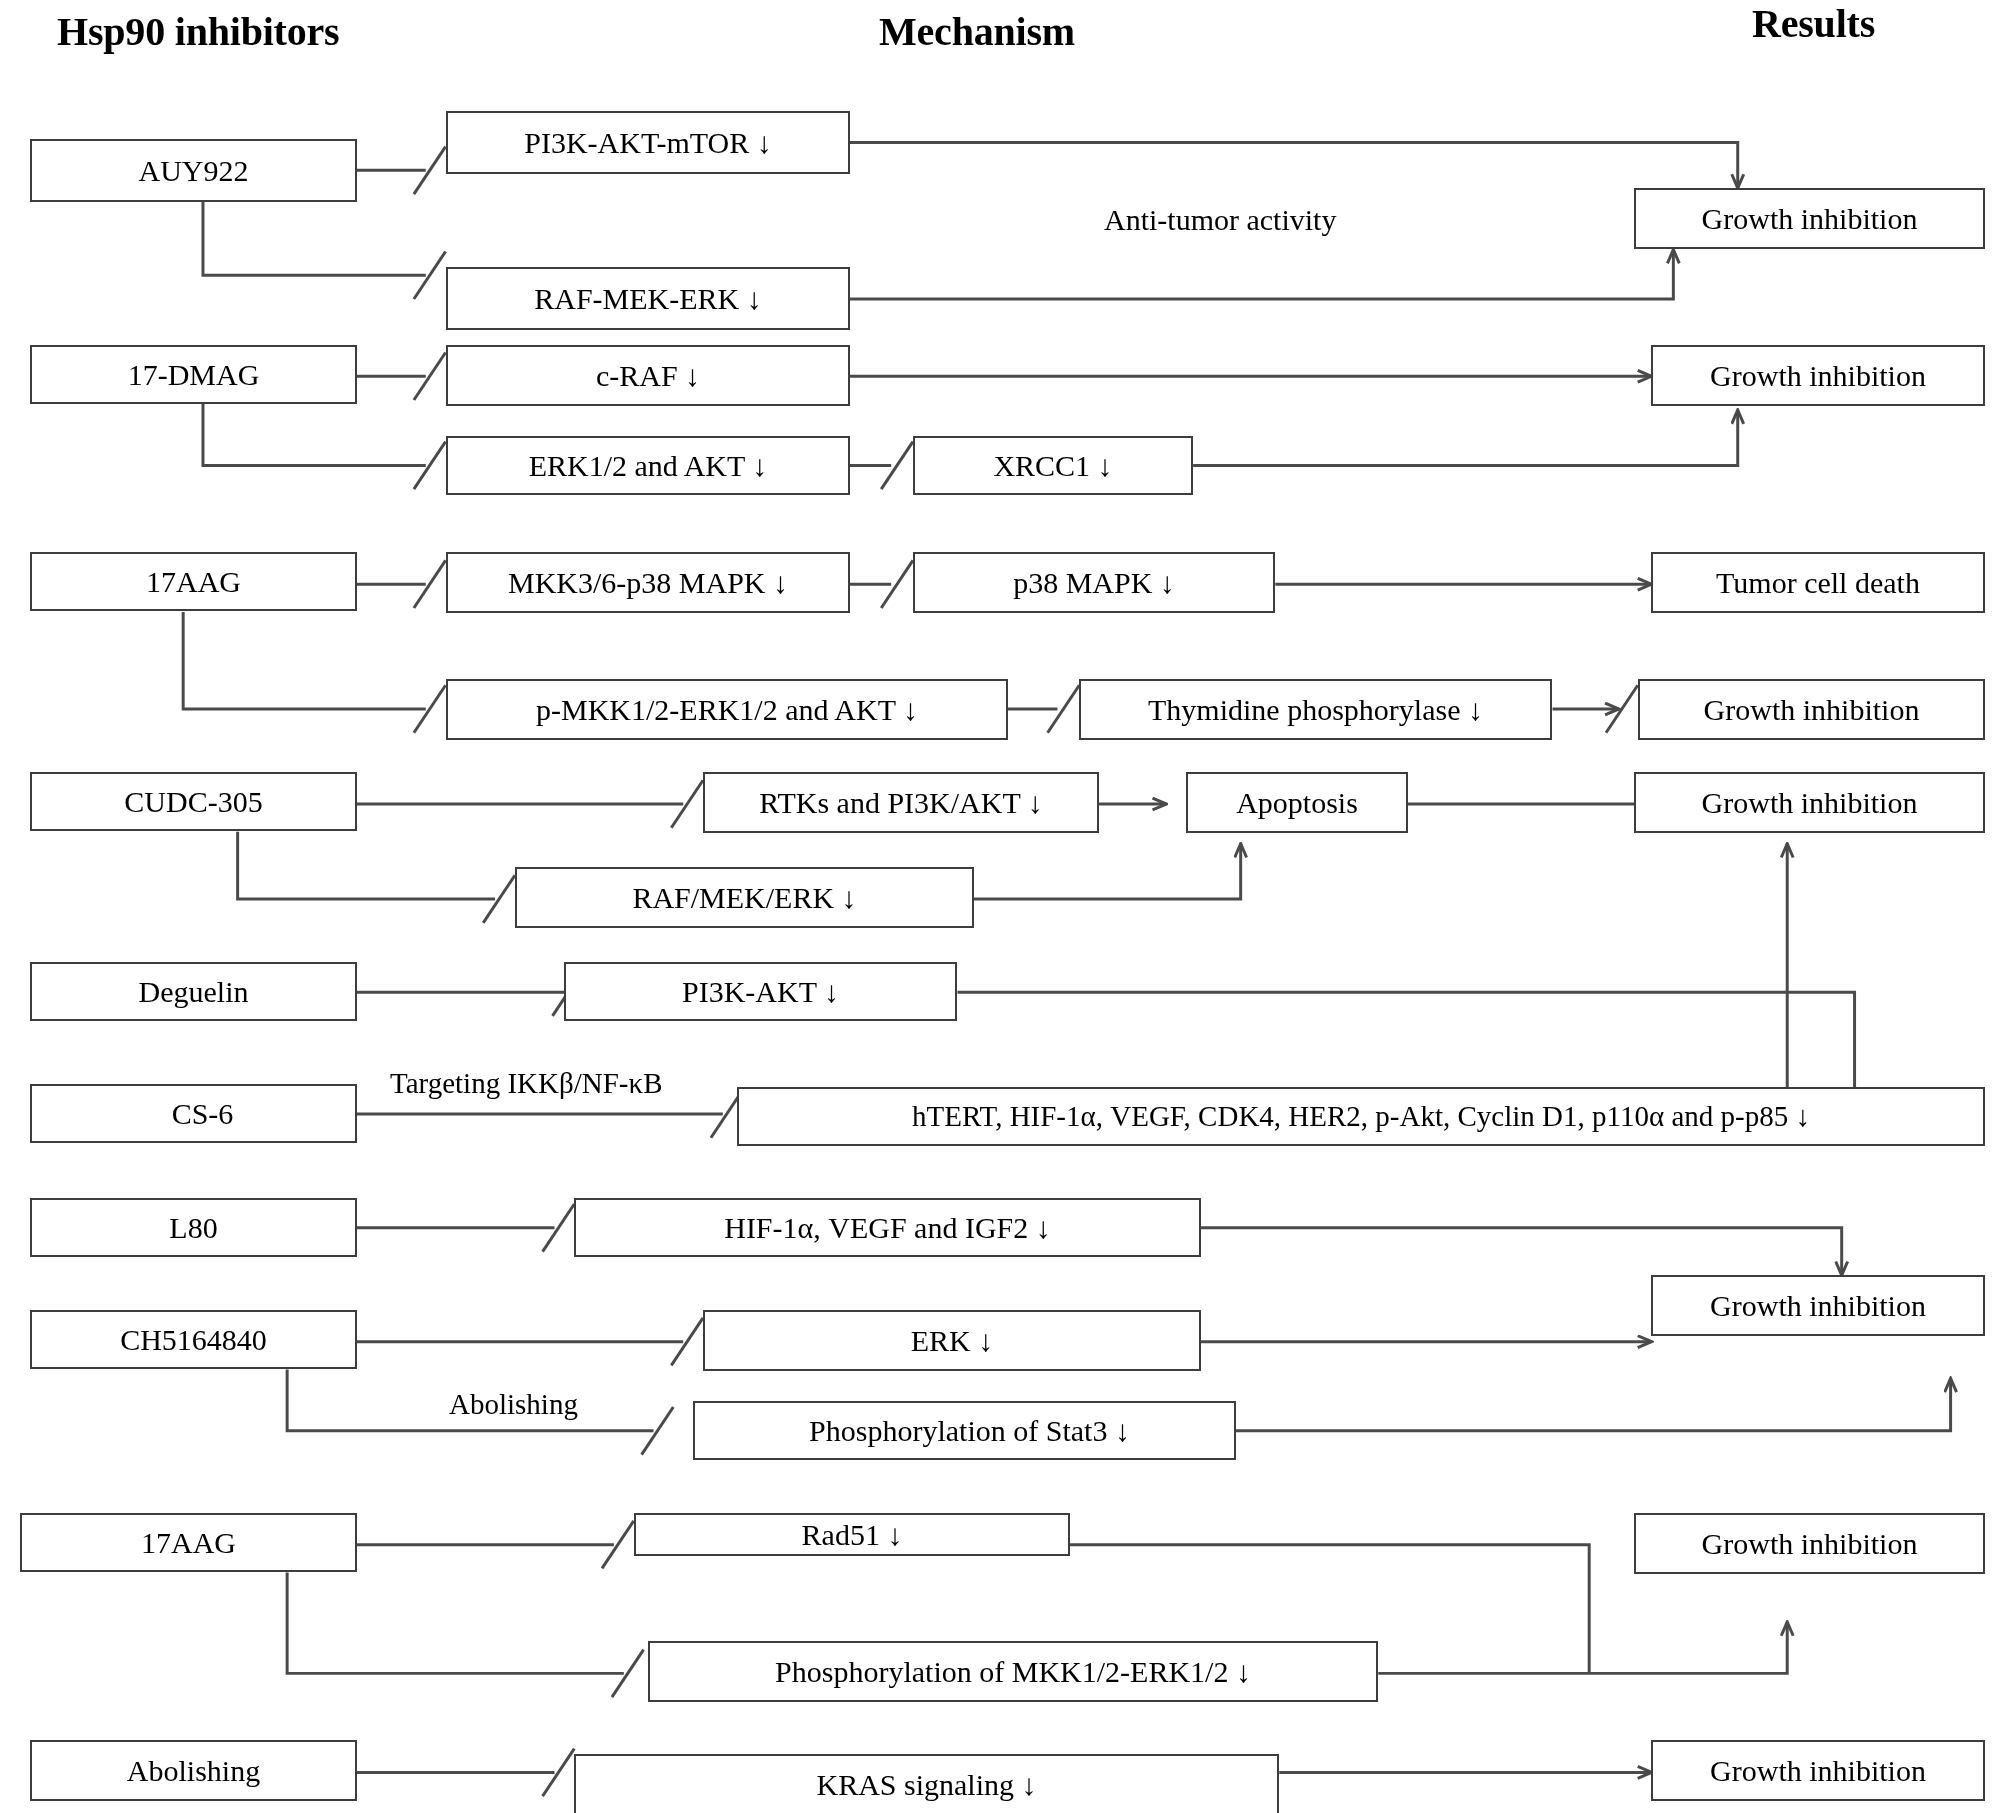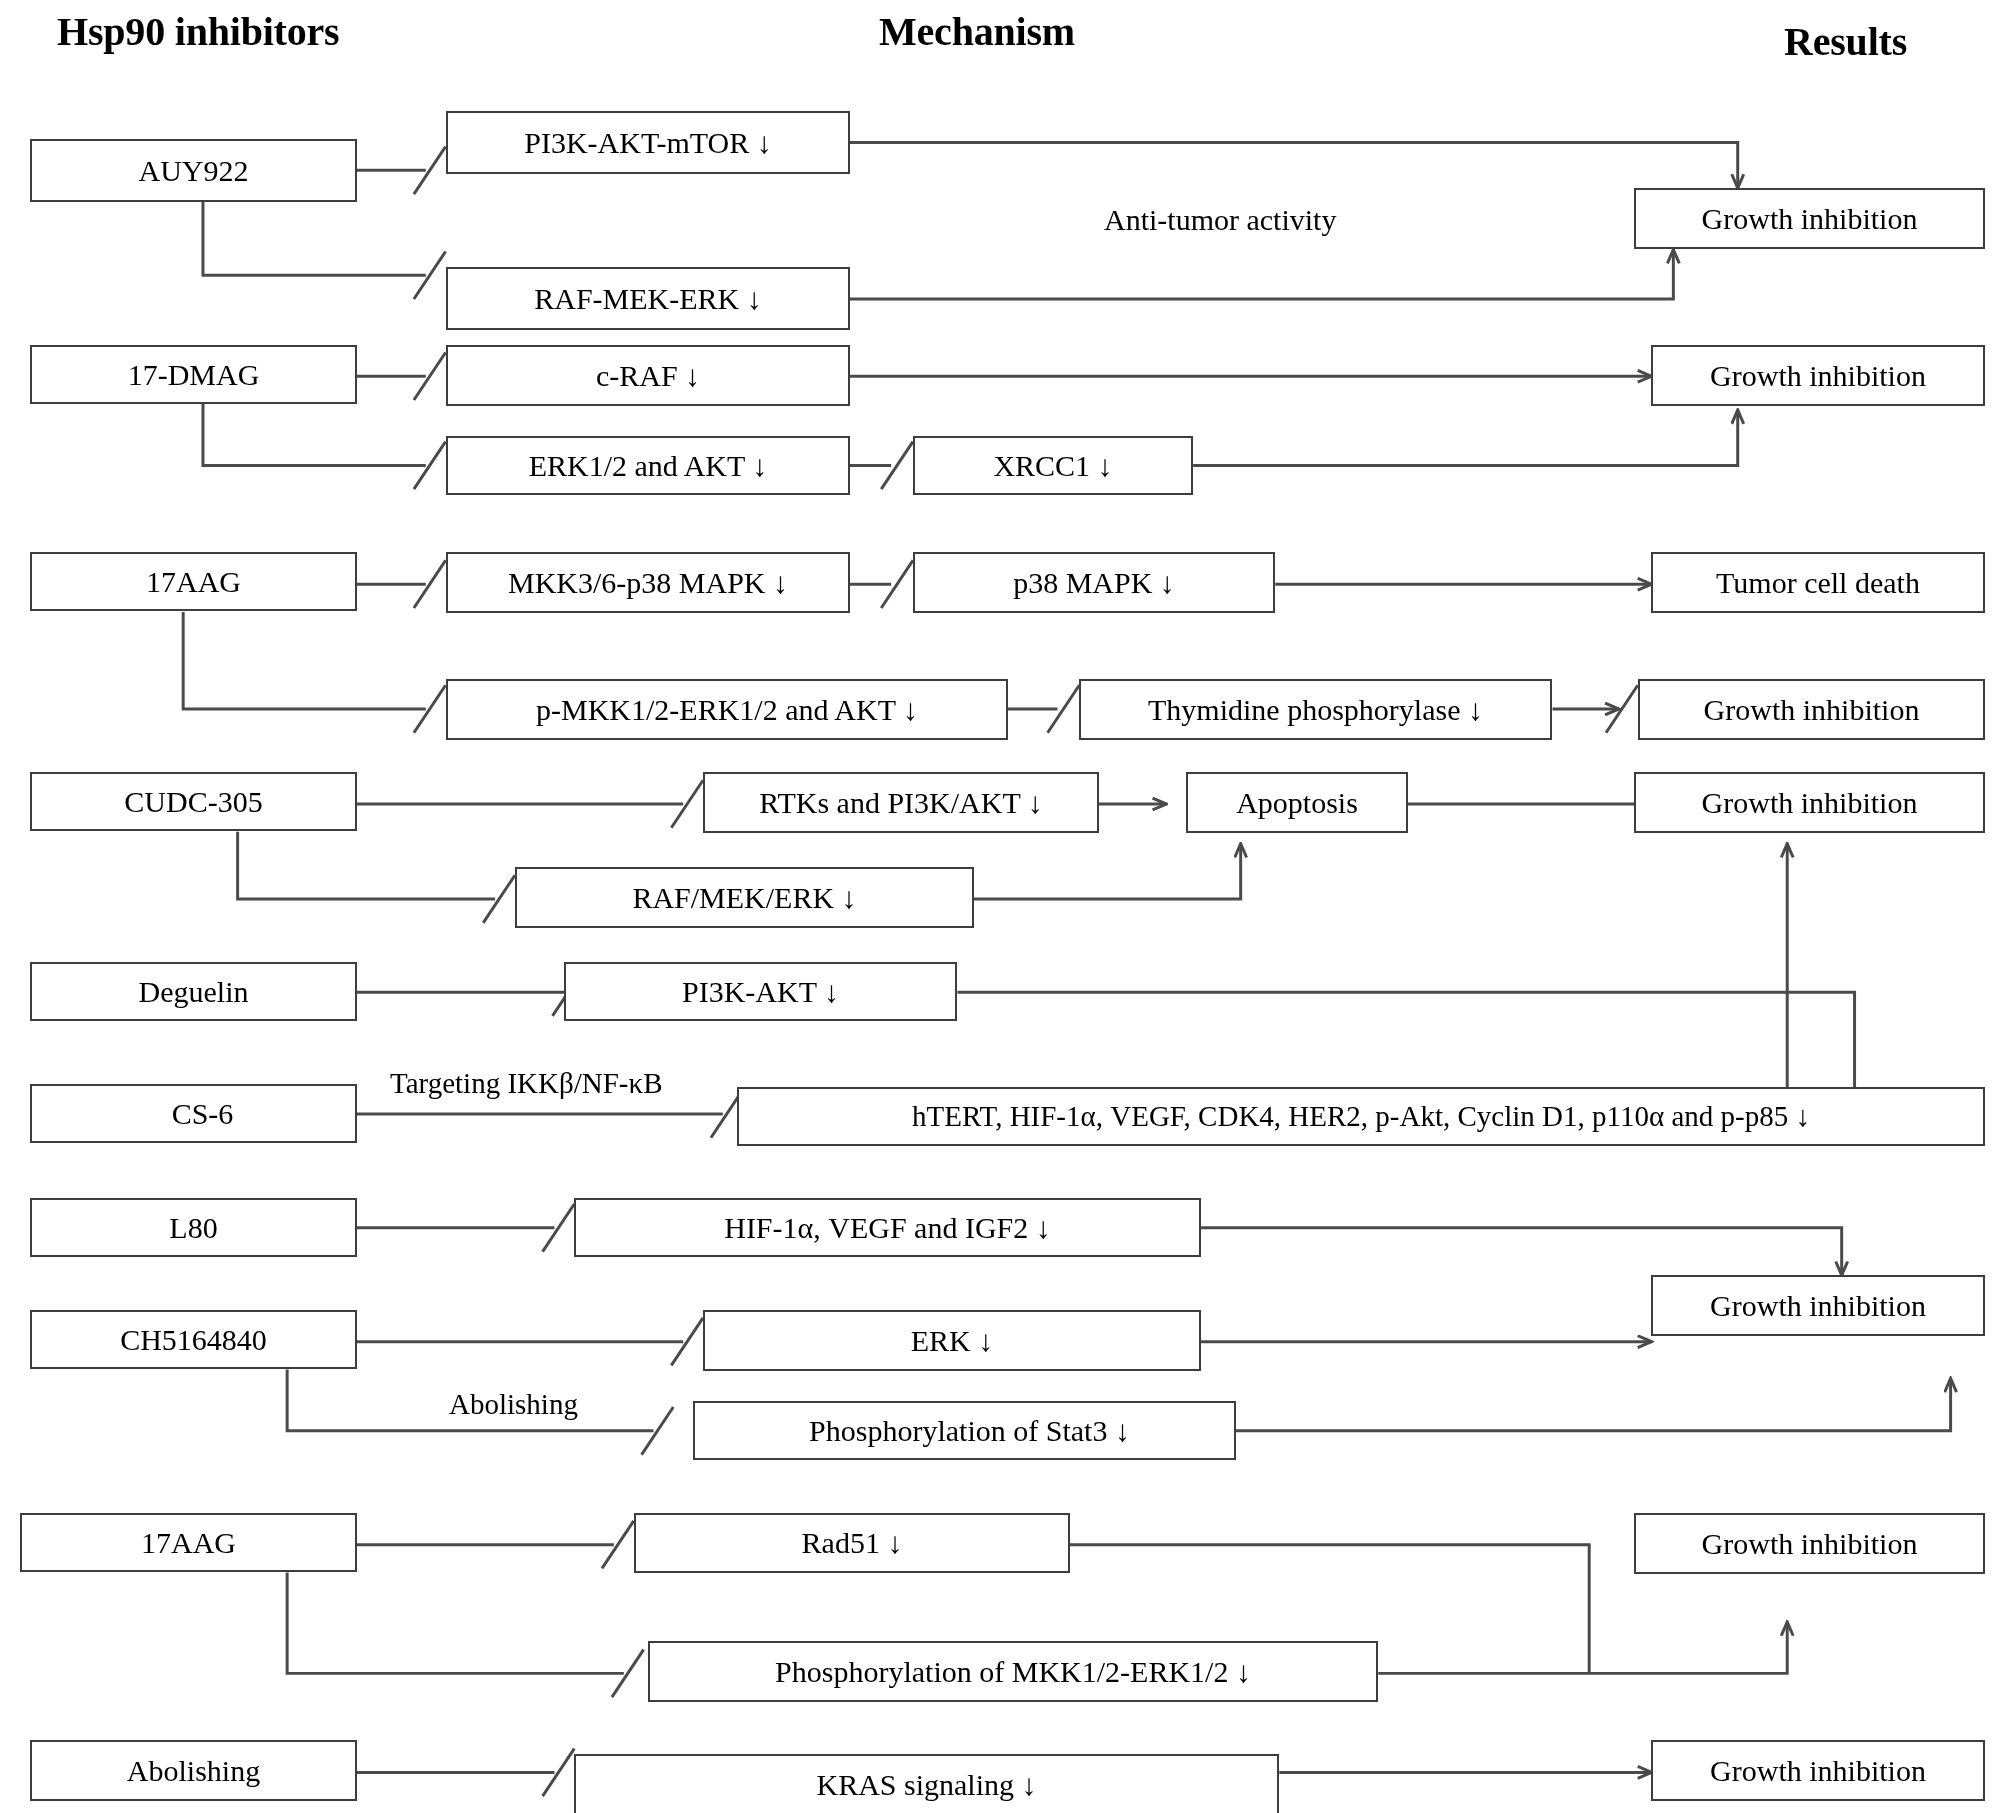--- a/index.html
+++ b/index.html
@@ -61,21 +61,21 @@
   }
   .slash{stroke:#4a4a4a;stroke-width:3;}
 </style>
 </head>
 <body>
 
 <div id="root">
 
   <div class="hdr" style="left:57px;top:8px;">Hsp90 inhibitors</div>
   <div class="hdr" style="left:879px;top:8px;">Mechanism</div>
-  <div class="hdr" style="left:1752px;top:18px;margin-left:32px;">Results</div>
+  <div class="hdr" style="left:1752px;top:0;">Results</div>
 
   <svg class="wires" viewBox="0 0 2031 1832">
     <defs>
       <marker id="ar" markerWidth="18" markerHeight="18" refX="16" refY="7" orient="auto" markerUnits="userSpaceOnUse">
         <path d="M2,1 L16,7 L2,13" stroke="#4a4a4a" stroke-width="3" fill="none"></path>
       </marker>
     </defs>
 
     <line x1="360" y1="172" x2="430" y2="172"></line>
     <line class="slash" x1="418" y1="196" x2="450" y2="148"></line>
@@ -201,21 +201,21 @@
   <div class="node" style="left:30px;top:1198px;width:327px;height:59px;">L80</div>
   <div class="node" style="left:574px;top:1198px;width:627px;height:59px;">HIF-1α, VEGF and IGF2  ↓</div>
   <div class="node" style="left:1651px;top:1275px;width:334px;height:61px;">Growth inhibition</div>
 
   <div class="node" style="left:30px;top:1310px;width:327px;height:59px;">CH5164840</div>
   <div class="node" style="left:703px;top:1310px;width:498px;height:61px;">ERK  ↓</div>
   <div class="edgelabel" style="left:447px;top:1388px;">Abolishing</div>
   <div class="node" style="left:693px;top:1401px;width:543px;height:59px;padding-left:10px;">Phosphorylation of Stat3  ↓</div>
 
   <div class="node" style="left:20px;top:1513px;width:337px;height:59px;">17AAG</div>
-  <div class="node" style="left:634px;top:1513px;width:436px;height:60px;">Rad51 ↓</div>
+  <div class="node" style="left:634px;top:1513px;width:436px;height:43px;">Rad51 ↓</div>
   <div class="node" style="left:648px;top:1641px;width:730px;height:61px;">Phosphorylation of MKK1/2-ERK1/2 ↓</div>
   <div class="node" style="left:1634px;top:1513px;width:351px;height:61px;">Growth inhibition</div>
 
   <div class="node" style="left:30px;top:1740px;width:327px;height:61px;">Abolishing</div>
   <div class="node" style="left:574px;top:1740px;width:705px;height:61px;margin-top:14px;">KRAS signaling  ↓</div>
   <div class="node" style="left:1651px;top:1740px;width:334px;height:61px;">Growth inhibition</div>
 
 </div>
 
 

